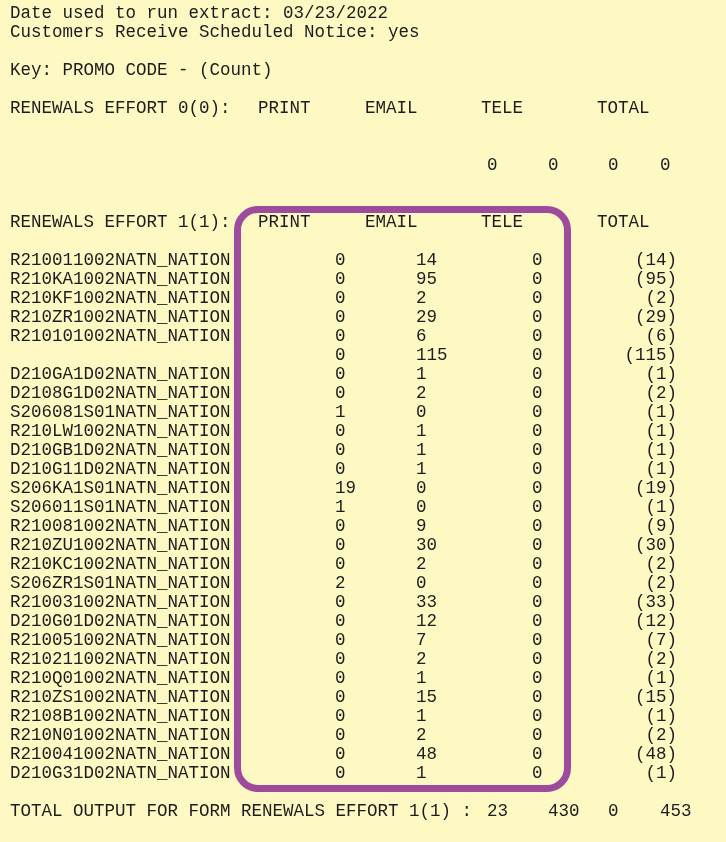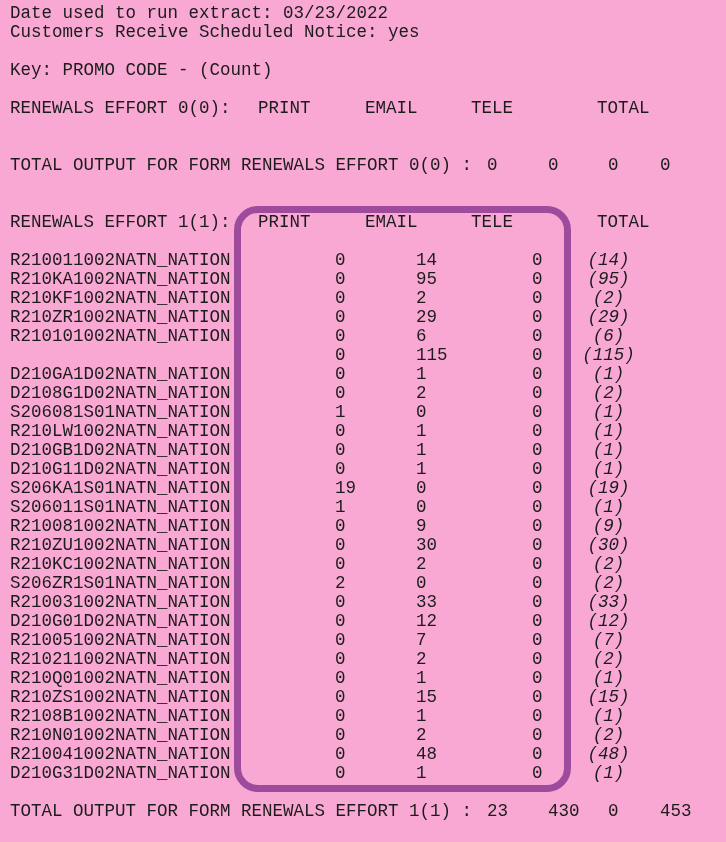--- a/index.html
+++ b/index.html
@@ -4,21 +4,21 @@
 <style>
   html, body {
     margin: 0;
     padding: 0;
     background: #ffffff;
   }
   #screen {
     position: relative;
     width: 726px;
     height: 842px;
-    background: #f9a8d4;
+    background: #fef9c3;
     overflow: hidden;
     font-family: "Liberation Mono", "DejaVu Sans Mono", monospace;
     font-size: 17.5px;
     color: #1c1c1c;
   }
   #report {
     position: absolute;
     top: 4px;
     left: 0;
     width: 726px;
@@ -31,28 +31,28 @@
   .line span {
     position: absolute;
     top: 0;
     white-space: pre;
     line-height: 19px;
   }
   .c-label   { left: 10px; }
   
   .c-print-h { left: 258px; }
   .c-email-h { left: 365px; }
-  .c-tele-h  { left: 471px; }
+  .c-tele-h  { left: 481px; }
   .c-total-h { left: 597px; }
   
   .c-code    { left: 10px; }
   .c-print   { left: 335px; }
   .c-email   { left: 416px; width: 70px; text-align: left; }
   .c-tele    { left: 532px; }
-  .c-total   { left: 556px; width: 105px; text-align: center; font-style: italic; }
+  .c-total   { left: 572px; width: 105px; text-align: right; }
   
   .t-v1 { left: 487px; }
   .t-v2 { left: 548px; }
   .t-v3 { left: 608px; }
   .t-v4 { left: 660px; }
   
   #highlight-annotation {
     position: absolute;
     left: 234px;
     top: 206px;
@@ -85,21 +85,20 @@
     <div class="line">
       <span class="c-label">RENEWALS EFFORT 0(0):</span>
       <span class="c-print-h">PRINT</span>
       <span class="c-email-h">EMAIL</span>
       <span class="c-tele-h">TELE</span>
       <span class="c-total-h">TOTAL</span>
     </div>
     <div class="line"></div>
     <div class="line"></div>
     <div class="line">
-      <span class="c-label">TOTAL OUTPUT FOR FORM RENEWALS EFFORT 0(0) :</span>
       <span class="t-v1">0</span>
       <span class="t-v2">0</span>
       <span class="t-v3">0</span>
       <span class="t-v4">0</span>
     </div>
     <div class="line"></div>
     <div class="line"></div>
 
     <div class="line">
       <span class="c-label">RENEWALS EFFORT 1(1):</span>

